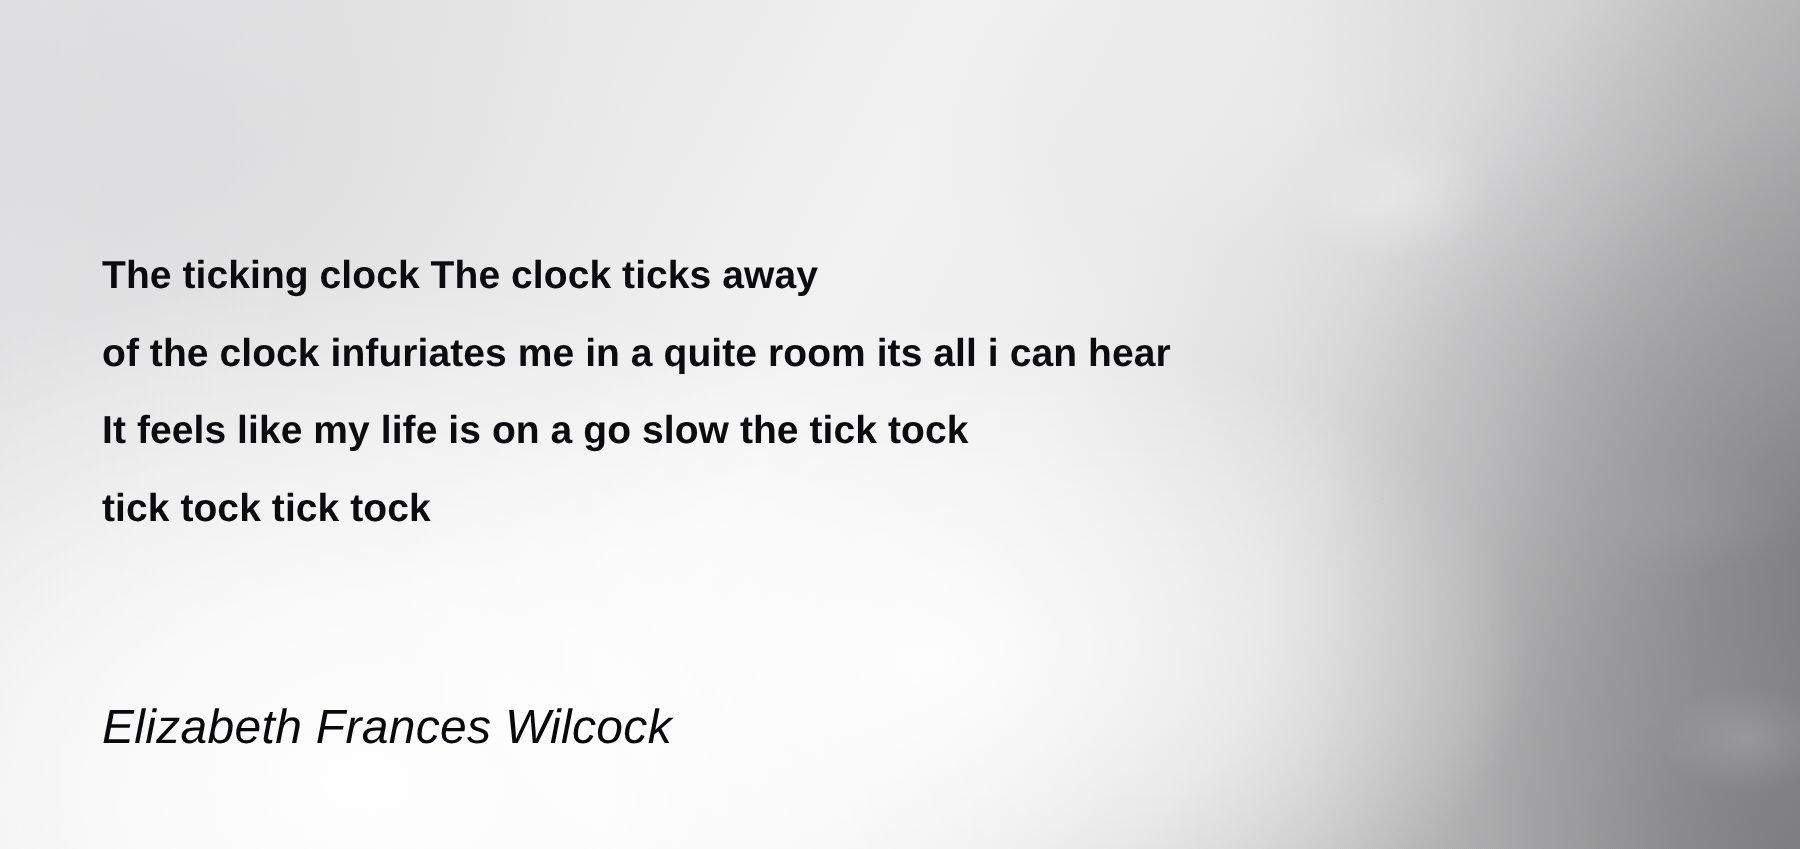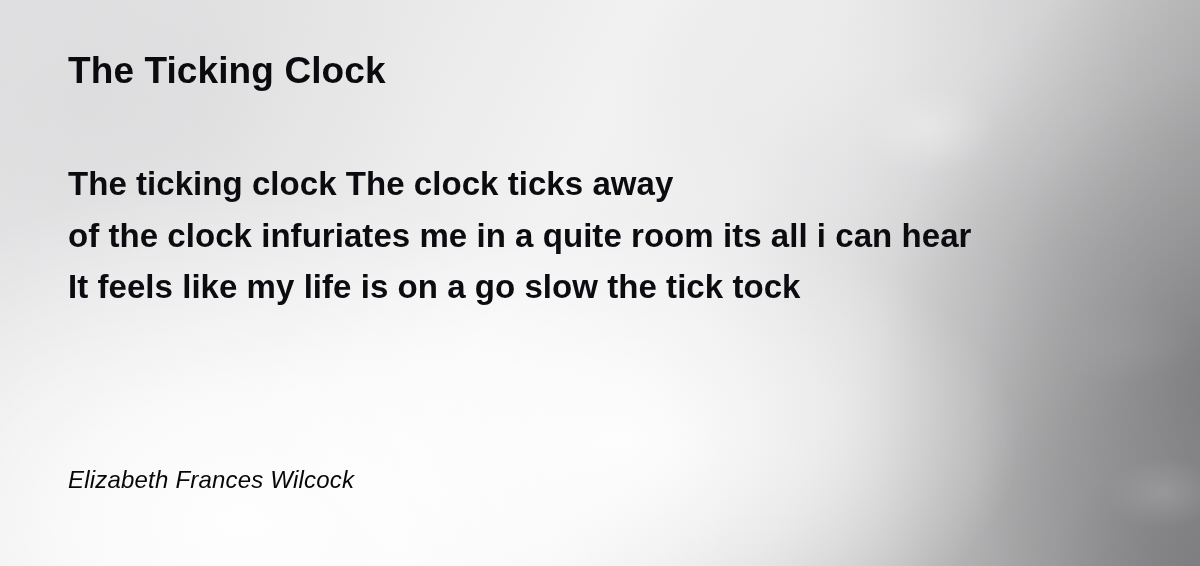--- a/index.html
+++ b/index.html
@@ -147,33 +147,33 @@
   }
 
   .poem-body {
     position: absolute;
     left: 68px;
     top: 158px;
     width: 1060px;
   }
 
   .poem-line {
-    font-size: 33px;
+    font-size: 26px;
     font-weight: bold;
     line-height: 51.5px;
     color: #0b0b10;
     white-space: nowrap;
     letter-spacing: 0.05px;
   }
 
   .poem-author {
     position: absolute;
     left: 68px;
     top: 466px;
-    font-size: 24px;
+    font-size: 32px;
     font-style: italic;
     font-weight: normal;
     color: #08080c;
     white-space: nowrap;
     letter-spacing: 0.2px;
   }
 </style>
 </head>
 <body>
 
@@ -187,24 +187,24 @@
   <div class="bg-layer bg-dark-corner"></div>
   <div class="bg-layer bg-bright-left"></div>
   <div class="bg-layer bg-bright-center"></div>
   <div class="bg-layer bg-wisp-1"></div>
   <div class="bg-layer bg-wisp-2"></div>
   <div class="bg-layer bg-wisp-3"></div>
   <div class="bg-layer bg-vignette"></div>
 
   <div class="content">
 
-    <h1 class="poem-title">The Ticking Clock</h1>
 
     <div class="poem-body">
       <div class="poem-line">The ticking clock The clock ticks away</div>
       <div class="poem-line">of the clock infuriates me in a quite room its all i can hear</div>
       <div class="poem-line">It feels like my life is on a go slow the tick tock</div>
+      <div class="poem-line">tick tock tick tock</div>
     </div>
 
     <div class="poem-author">Elizabeth Frances Wilcock</div>
 
   </div>
 </div>
 
 </body></html>

